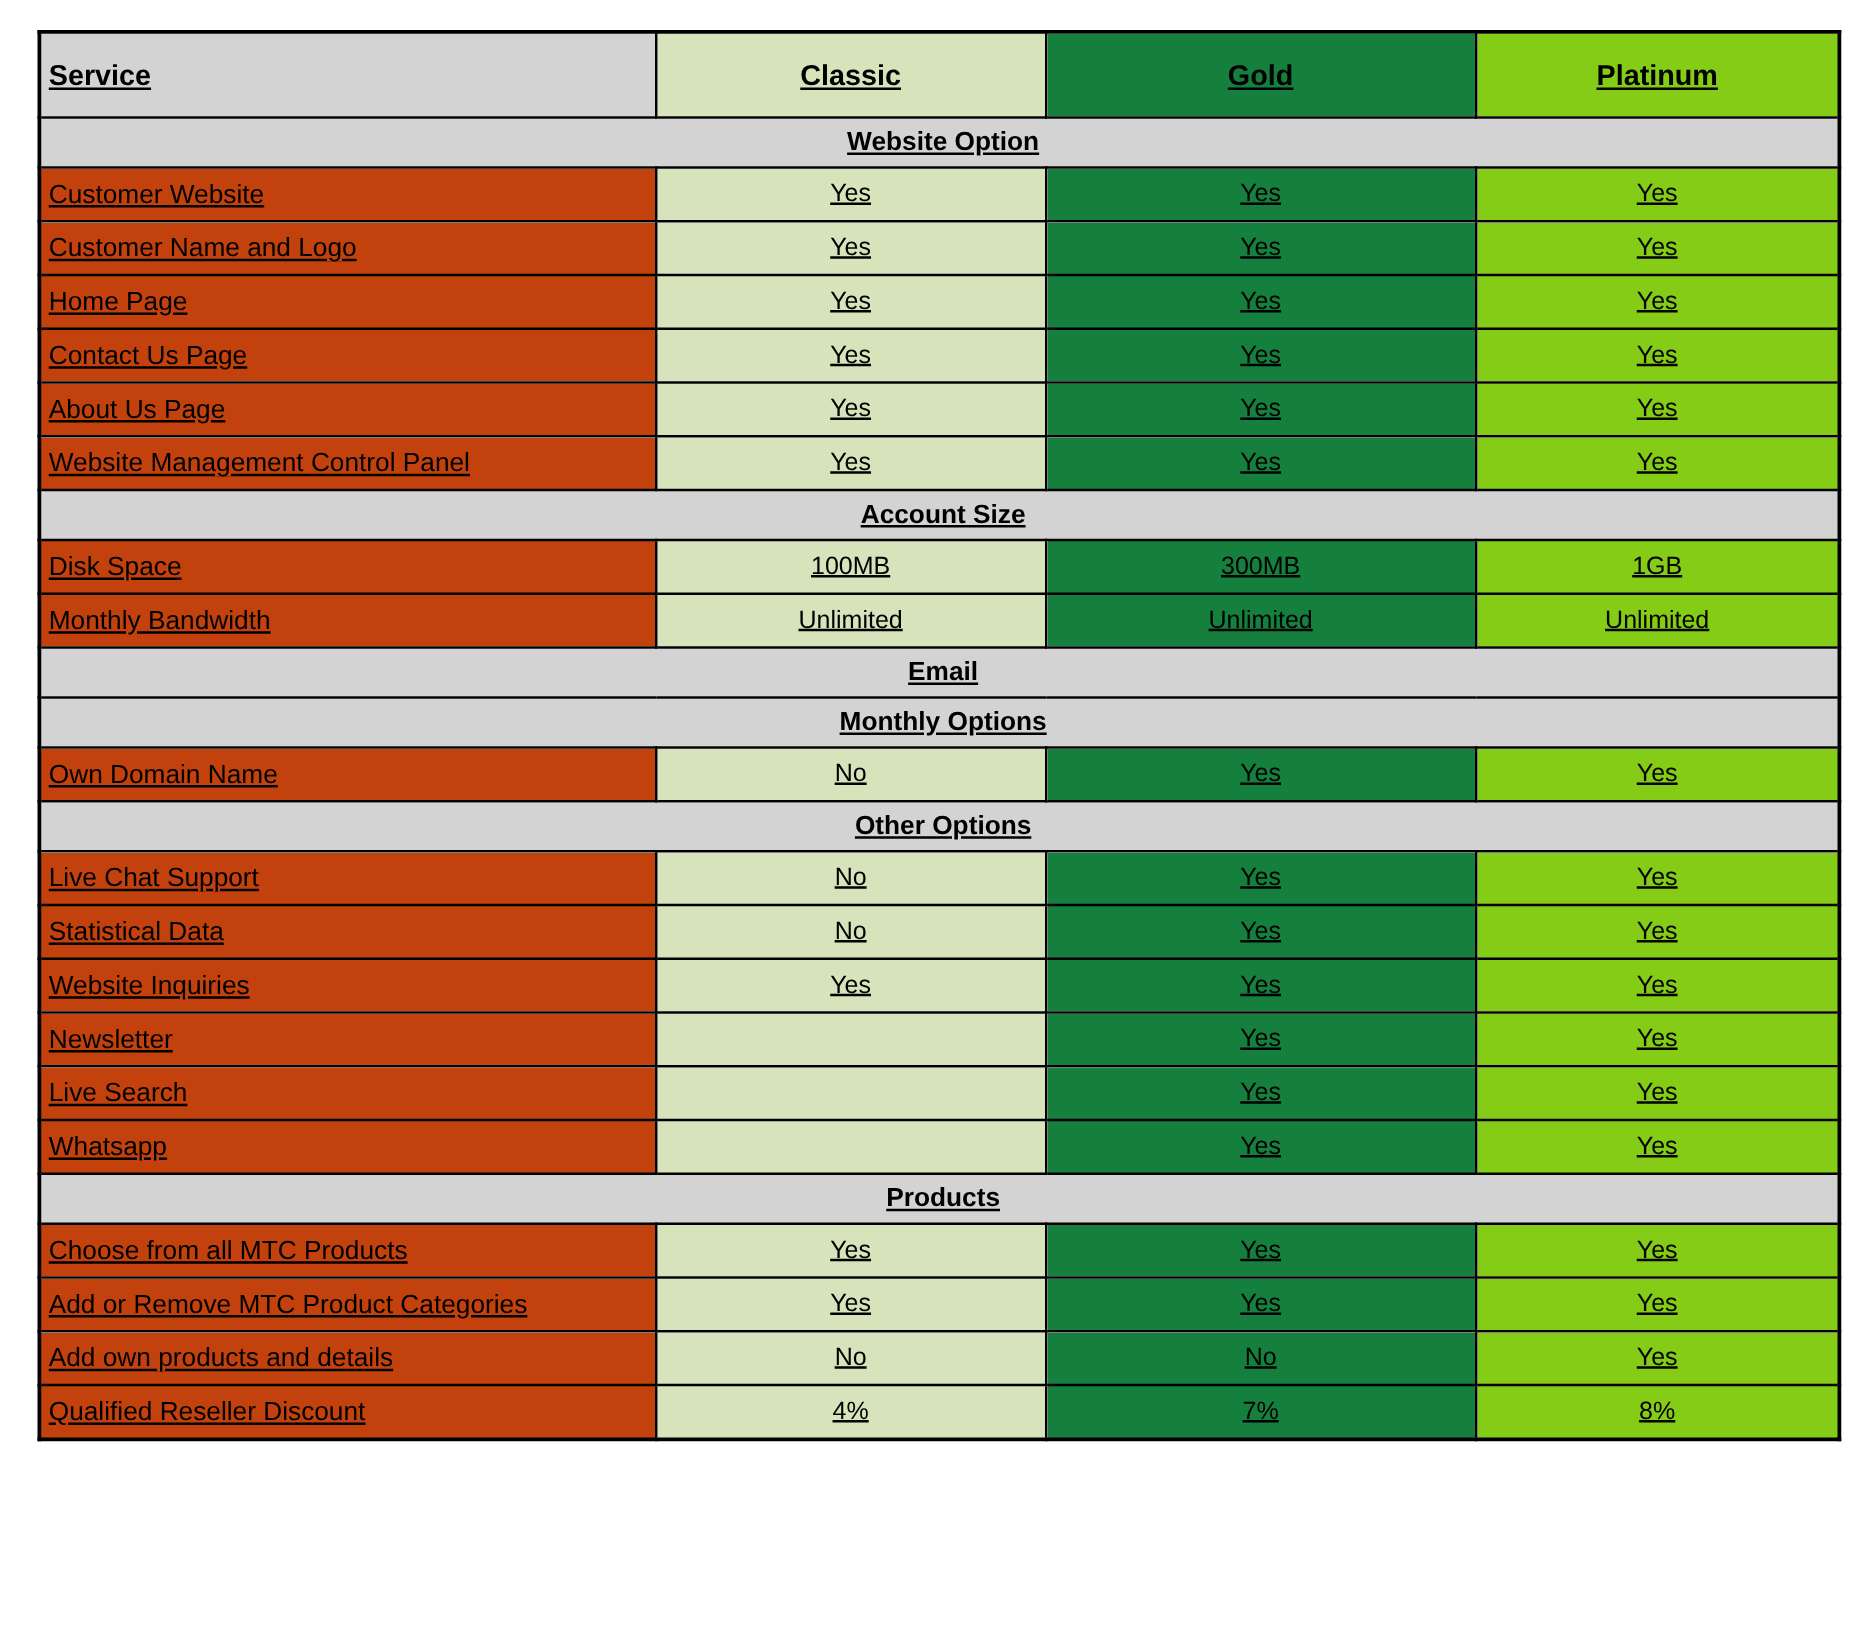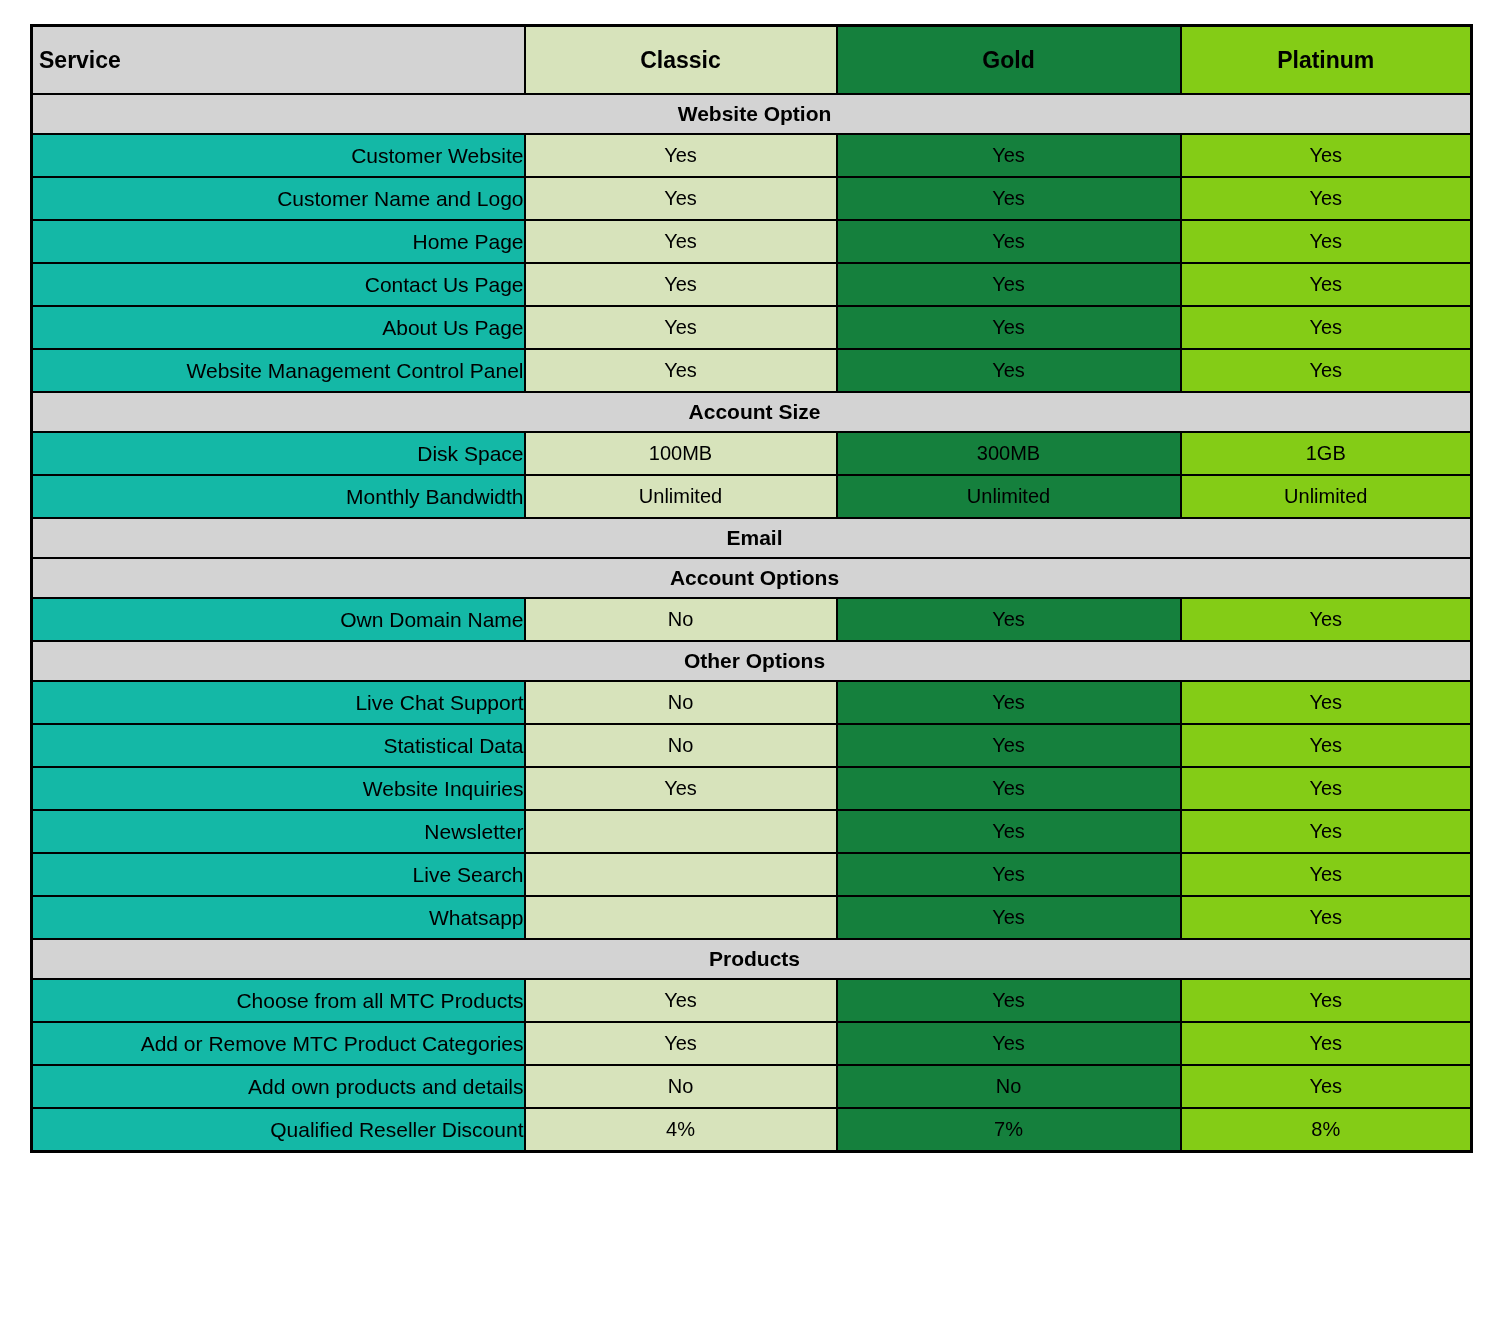--- a/index.html
+++ b/index.html
@@ -9,20 +9,21 @@
     width: 1500px;
     height: 1321px;
     font-family: "Liberation Sans", sans-serif;
     color: #000000;
   }
   .table-wrap {
     position: absolute;
     left: 30px;
     top: 24px;
     width: 1326px;
+    text-decoration: underline;
   }
   table.pricing {
     border-collapse: collapse;
     table-layout: fixed;
     width: 100%;
     border: 3px solid #000000;
   }
   table.pricing th,
   table.pricing td {
     border: 2px solid #000000;
@@ -64,22 +65,22 @@
     text-align: center;
     padding-left: 6px;
   }
 
   
   tr.data td {
     height: 41px;
     font-size: 21px;
   }
   tr.data td.label {
-    background: #14b8a6;
-    text-align: right;
+    background: #c2410c;
+    text-align: left;
     padding-left: 6px;
   }
   tr.data td.val {
     text-align: center;
     font-size: 20px;
   }
 
   
   tr.footer td {
     height: 62px;
@@ -159,21 +160,21 @@
         <tr class="data">
           <td class="label">Monthly Bandwidth</td>
           <td class="val bg-green">Unlimited</td>
           <td class="val bg-peach">Unlimited</td>
           <td class="val bg-blue">Unlimited</td>
         </tr>
         <tr class="section">
           <td colspan="4">Email</td>
         </tr>
         <tr class="section">
-          <td colspan="4">Account Options</td>
+          <td colspan="4">Monthly Options</td>
         </tr>
         <tr class="data">
           <td class="label">Own Domain Name</td>
           <td class="val bg-green">No</td>
           <td class="val bg-peach">Yes</td>
           <td class="val bg-blue">Yes</td>
         </tr>
         <tr class="section">
           <td colspan="4">Other Options</td>
         </tr>

